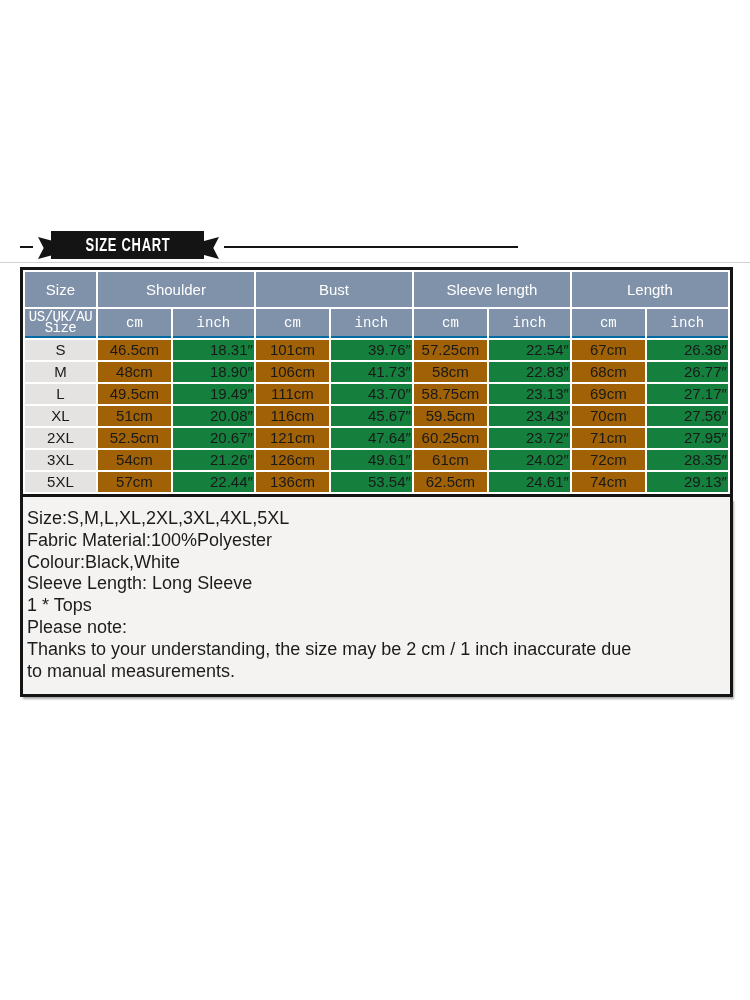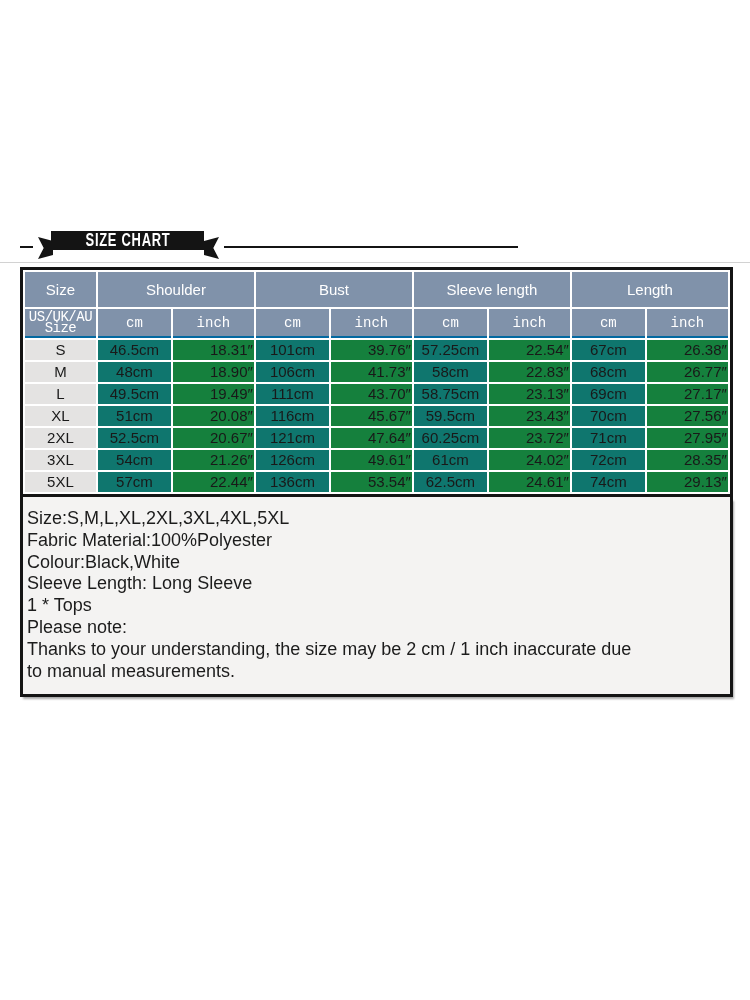--- a/index.html
+++ b/index.html
@@ -8,21 +8,21 @@
     width:750px; height:1000px; position:relative; overflow:hidden;
     font-family:"Liberation Sans", sans-serif;
   }
 
   
   .banner-dash   { position:absolute; left:20px;  top:246px; width:13px;  height:2px;  background:#141414; }
   .ribbon-tail   { position:absolute; top:237px; width:15px; height:22px; background:#141414; }
   .ribbon-tail.l { left:38px;  clip-path:polygon(0 0, 100% 18%, 100% 82%, 0 100%, 38% 50%); }
   .ribbon-tail.r { left:204px; clip-path:polygon(0 18%, 100% 0, 62% 50%, 100% 100%, 0 82%); }
   .ribbon-main {
-    position:absolute; left:51px; top:231px; width:153px; height:19px;
+    position:absolute; left:51px; top:231px; width:153px; height:28px;
     background:#141414; display:flex; align-items:center; justify-content:center;
   }
   .ribbon-main span {
     color:#ffffff; font-weight:700; font-size:18px; letter-spacing:1px;
     transform:scaleX(0.72); white-space:nowrap;
   }
   .banner-line   { position:absolute; left:224px; top:246px; width:294px; height:2px; background:#141414; }
   .faint-rule    { position:absolute; left:0; top:262px; width:750px; height:1px; background:#d2d2d2; }
 
   
@@ -46,21 +46,21 @@
   tr.unit-row  th {
     height:29px; font-size:14px;
     font-family:"Liberation Mono", monospace;
     border-bottom:2px solid #0369a1;
   }
   th.us-size { font-family:"Liberation Mono", monospace; font-size:10.5px; line-height:11px; letter-spacing:-0.5px; }
   th.us-size .ln { display:block; }
 
   tbody td { height:20px; font-size:15px; color:#191919; line-height:20px; }
   td.cell-size { background:#e4e3e2; }
-  td.cell-cm   { background:#0f766e; }
+  td.cell-cm   { background:#a16207; }
   td.cell-inch { background:#15803d;padding-left:36px; }
 
   .notes-box {
     width:713px; background:#f4f3f2;
     border:3px solid #141414; border-top:none;
     padding:11px 8px 12px 4px;
     box-shadow:2px 3px 2px -1px rgba(0,0,0,0.35);
   }
   .notes-box .note-line {
     font-size:18px; line-height:21.8px; color:#1c1c1c; white-space:nowrap;

